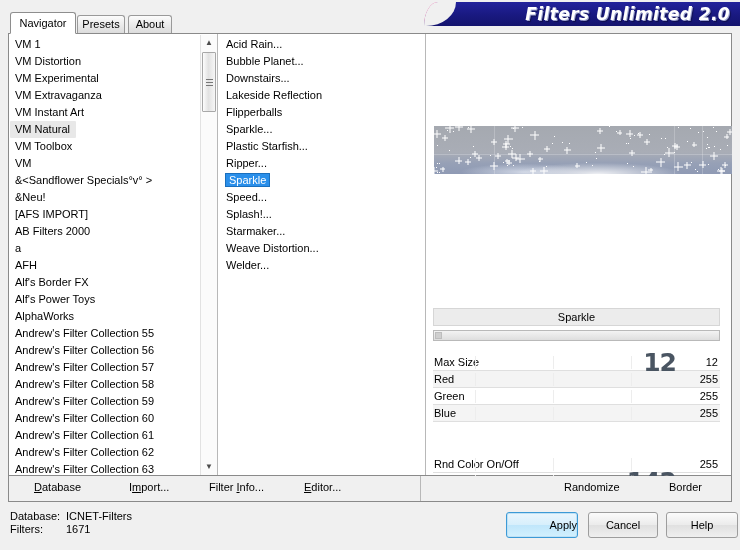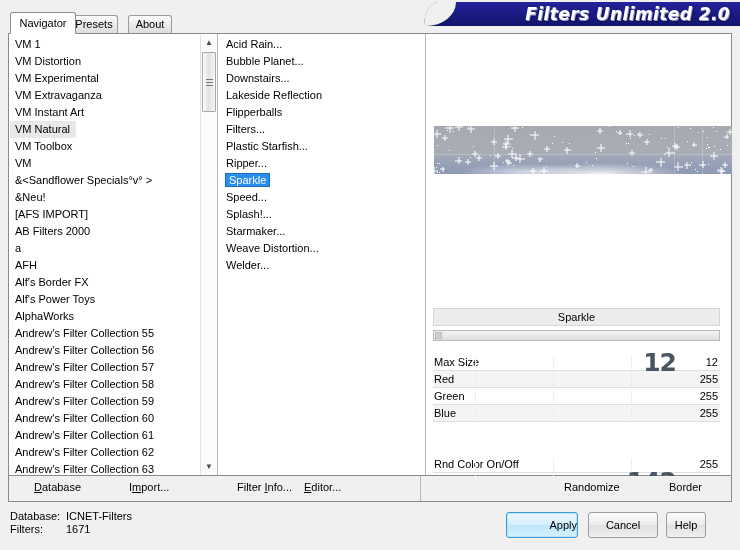--- a/index.html
+++ b/index.html
@@ -340,21 +340,21 @@
 <div id="app">
 
   <div id="banner">
     <div id="banner-inner"></div>
     <div id="banner-curve"></div>
     <div id="banner-text">Filters Unlimited 2.0</div>
   </div>
 
   <div id="tabstrip">
     <div class="tab active" style="left:0; width:66px;">Navigator</div>
-    <div class="tab" style="left:60px; width:48px;">Presets</div>
+    <div class="tab" style="left:67px; width:48px;">Presets</div>
     <div class="tab" style="left:118px; width:44px;">About</div>
   </div>
 
   <div id="client">
 
     <div class="vsep" style="left:208px;"></div>
     <div class="vsep" style="left:416px;"></div>
 
     <div class="listbox" id="nav-list" style="left:1px; top:2px; width:190px; height:438px;"><div class="listitem">VM 1</div><div class="listitem">VM Distortion</div><div class="listitem">VM Experimental</div><div class="listitem">VM Extravaganza</div><div class="listitem">VM Instant Art</div><div class="listitem sel-gray">VM Natural</div><div class="listitem">VM Toolbox</div><div class="listitem">VM</div><div class="listitem">&amp;&lt;Sandflower Specials°v° &gt;</div><div class="listitem">&amp;Neu!</div><div class="listitem">[AFS IMPORT]</div><div class="listitem">AB Filters 2000</div><div class="listitem">a</div><div class="listitem">AFH</div><div class="listitem">Alf's Border FX</div><div class="listitem">Alf's Power Toys</div><div class="listitem">AlphaWorks</div><div class="listitem">Andrew's Filter Collection 55</div><div class="listitem">Andrew's Filter Collection 56</div><div class="listitem">Andrew's Filter Collection 57</div><div class="listitem">Andrew's Filter Collection 58</div><div class="listitem">Andrew's Filter Collection 59</div><div class="listitem">Andrew's Filter Collection 60</div><div class="listitem">Andrew's Filter Collection 61</div><div class="listitem">Andrew's Filter Collection 62</div><div class="listitem">Andrew's Filter Collection 63</div></div>
 
@@ -369,21 +369,21 @@
       </div>
       <div class="vs-arrow down">▼</div>
     </div>
 
     <div class="listbox" id="filter-list" style="left:212px; top:2px; width:200px; height:438px;">
         <div class="listitem">Acid Rain...</div>
         <div class="listitem">Bubble Planet...</div>
         <div class="listitem">Downstairs...</div>
         <div class="listitem">Lakeside Reflection</div>
         <div class="listitem">Flipperballs</div>
-        <div class="listitem">Filters...</div>
+        <div class="listitem">Sparkle...</div>
         <div class="listitem">Plastic Starfish...</div>
         <div class="listitem">Ripper...</div>
         <div class="listitem sel-blue"><span>Sparkle</span></div>
         <div class="listitem">Speed...</div>
         <div class="listitem">Splash!...</div>
         <div class="listitem">Starmaker...</div>
         <div class="listitem">Weave Distortion...</div>
         <div class="listitem">Welder...</div>
       </div>
 
@@ -583,31 +583,31 @@
           <div class="bigval" style="top: 122px; right: 44px;">142</div>
           <div class="marker" style="top: 131px; right: 150px;"></div>
         </div>
     </div>
 
   </div>
 
   <div id="toolbar">
     <div class="tb-link" style="left:25px;"><u>D</u><span>atabase</span></div>
     <div class="tb-link" style="left:120px;">I<u>m</u><span>port...</span></div>
-    <div class="tb-link" style="left:200px;margin-left:28px;">Filter <u>I</u><span>nfo...</span></div>
+    <div class="tb-link" style="left:200px;">Filter <u>I</u><span>nfo...</span></div>
     <div class="tb-link" style="left:295px;text-align:right;"><u>E</u><span>ditor...</span></div>
     <div id="tb-sep"></div>
     <div class="tb-link" style="left:555px;">Randomize</div>
     <div class="tb-link" style="left:660px;">Border</div>
   </div>
 
   <div id="statusbar">
     <div id="db-label">Database:</div>
     <div id="db-value">ICNET-Filters</div>
     <div id="flt-label">Filters:</div>
     <div id="flt-value">1671</div>
 
     <div class="btn default" style="left:506px; width:72px;text-align:right;">Apply</div>
     <div class="btn" style="left:588px; width:70px;">Cancel</div>
-    <div class="btn" style="left:666px; width:40px;">Help</div>
+    <div class="btn" style="left:666px; width:72px;">Help</div>
   </div>
 
 </div>
 
 </body></html>

